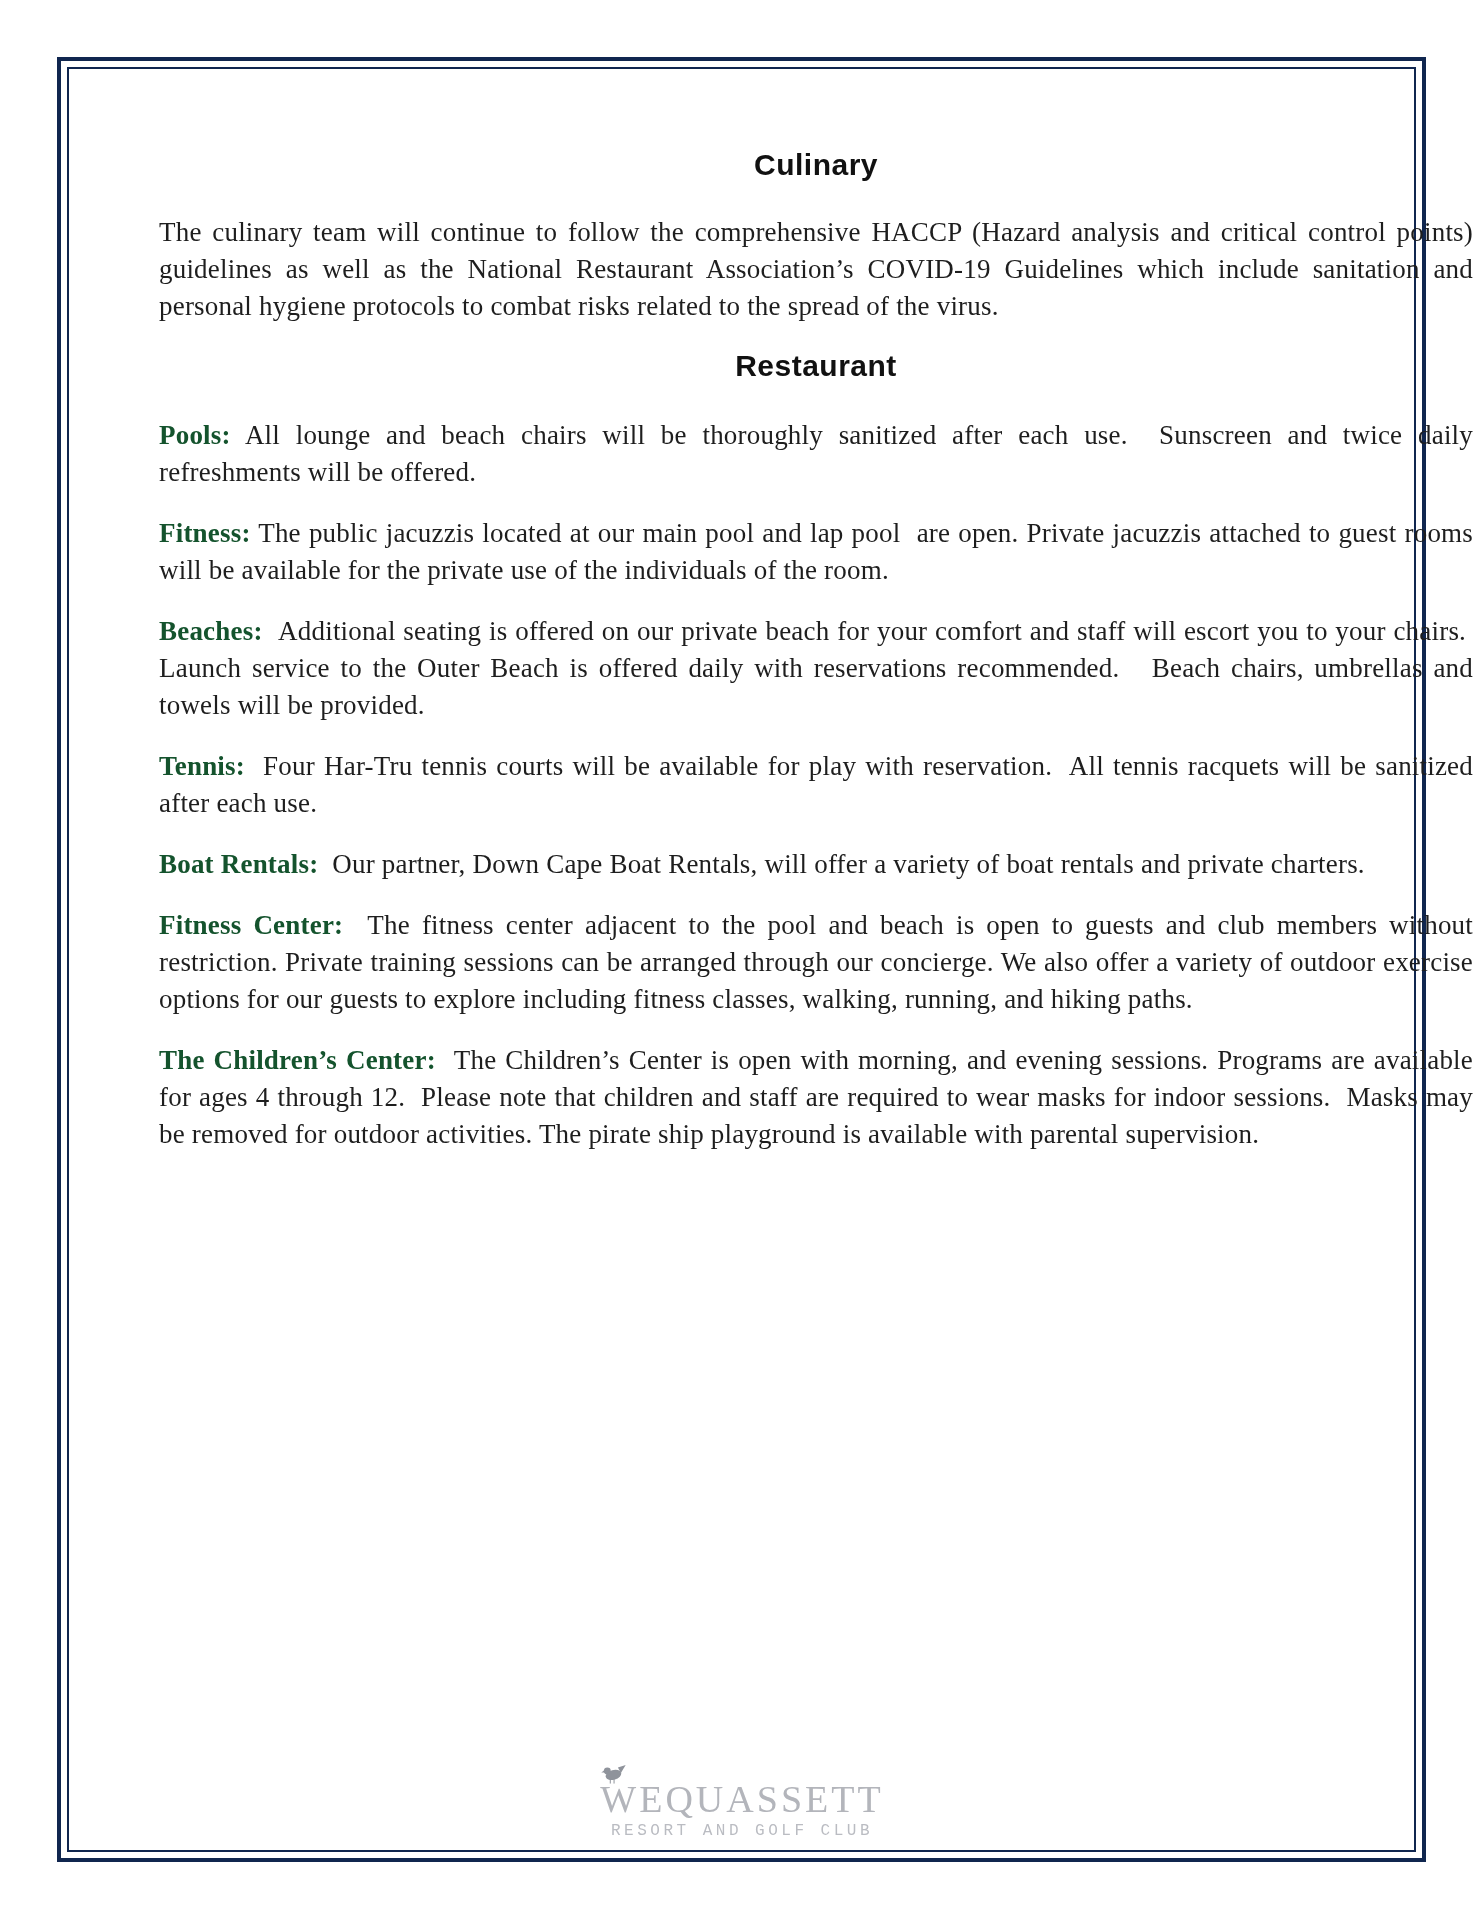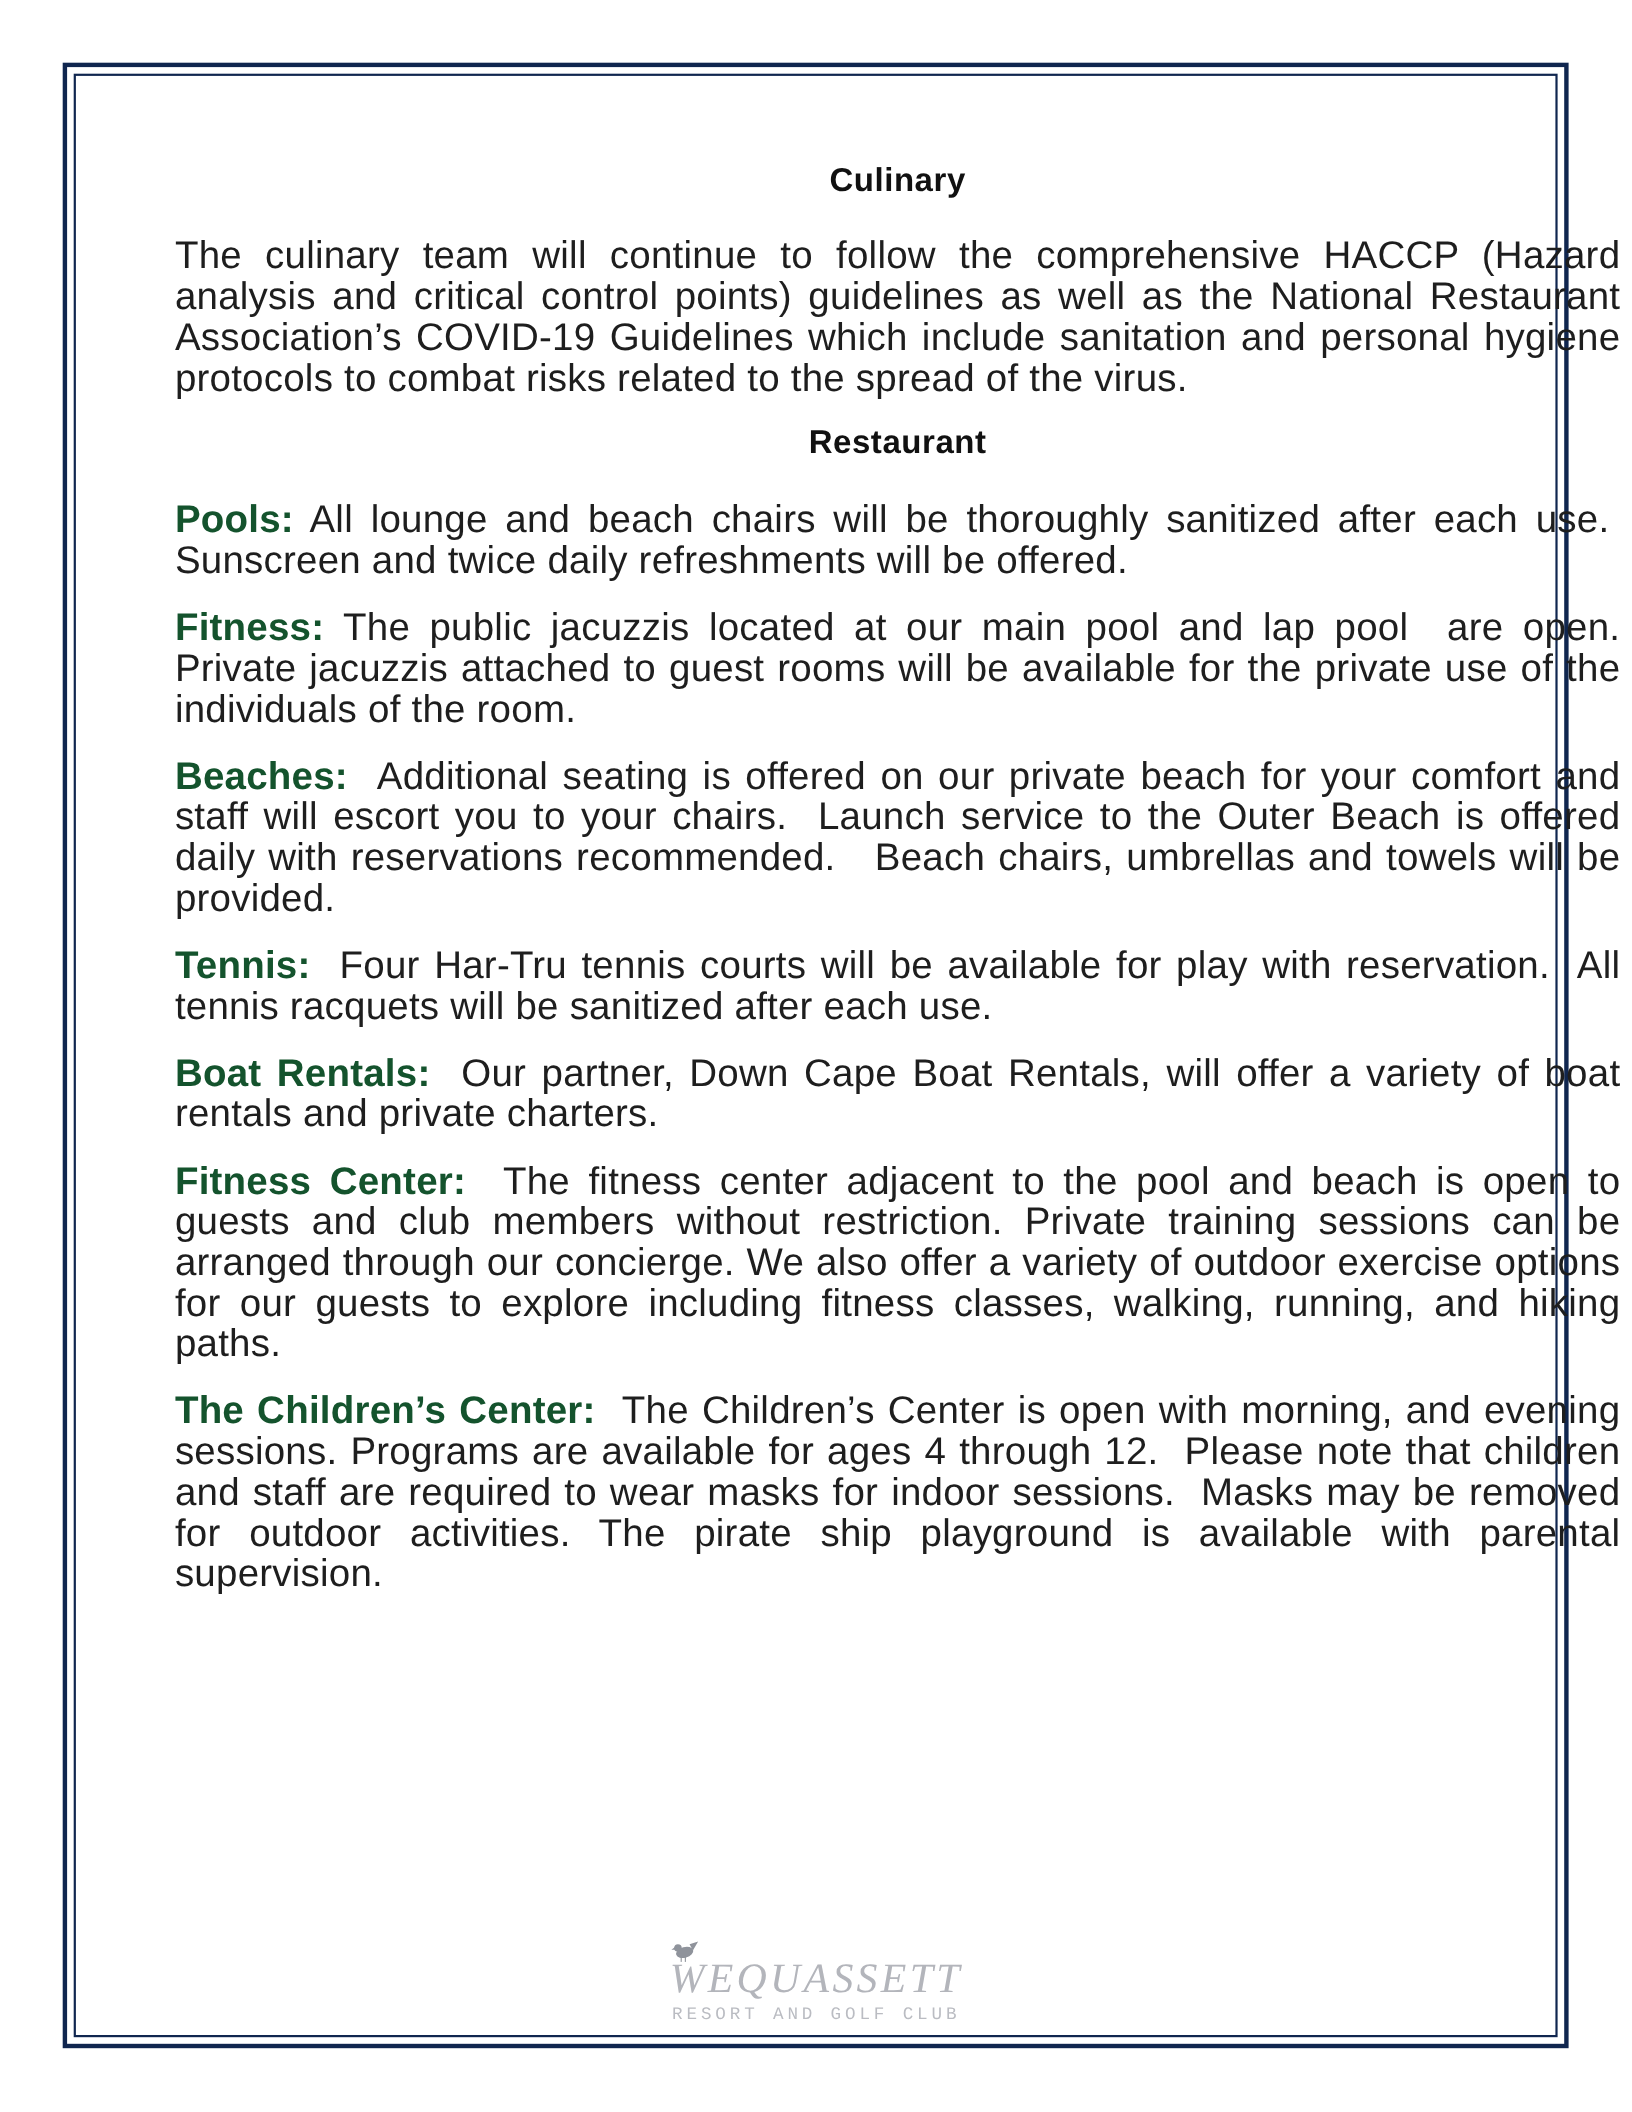--- a/index.html
+++ b/index.html
@@ -38,40 +38,40 @@
   .doc-heading {
     font-size: 30px;
     font-weight: bold;
     text-align: center;
     margin: 0 0 32px 0;
     color: #111111;
     letter-spacing: 0.5px;
   }
   .doc-heading.recreation { margin: 2px 0 34px 0; }
   .para {
-    font-size: 35px;
+    font-size: 27px;
     line-height: 37px;
     margin: 0 0 24px 0;
     text-align: justify;
     letter-spacing: 0.2px;
+    font-family: Liberation Serif, serif;
   }
   .para .lead { font-weight: bold; color: #14532d; }
 
   
   .logo {
     position: absolute;
     left: 0; right: 0;
     bottom: 80px;
     text-align: center;
   }
   .logo-mark {
     display: inline-block;
     position: relative;
     line-height: 1;
-    font-style: italic;
   }
   .logo-name {
     font-family: "Liberation Serif", "DejaVu Serif", serif;
     font-size: 38px;
     letter-spacing: 3px;
     color: #b3b5bb;
   }
   .bird {
     position: absolute;
     left: -1px; top: -16px;

